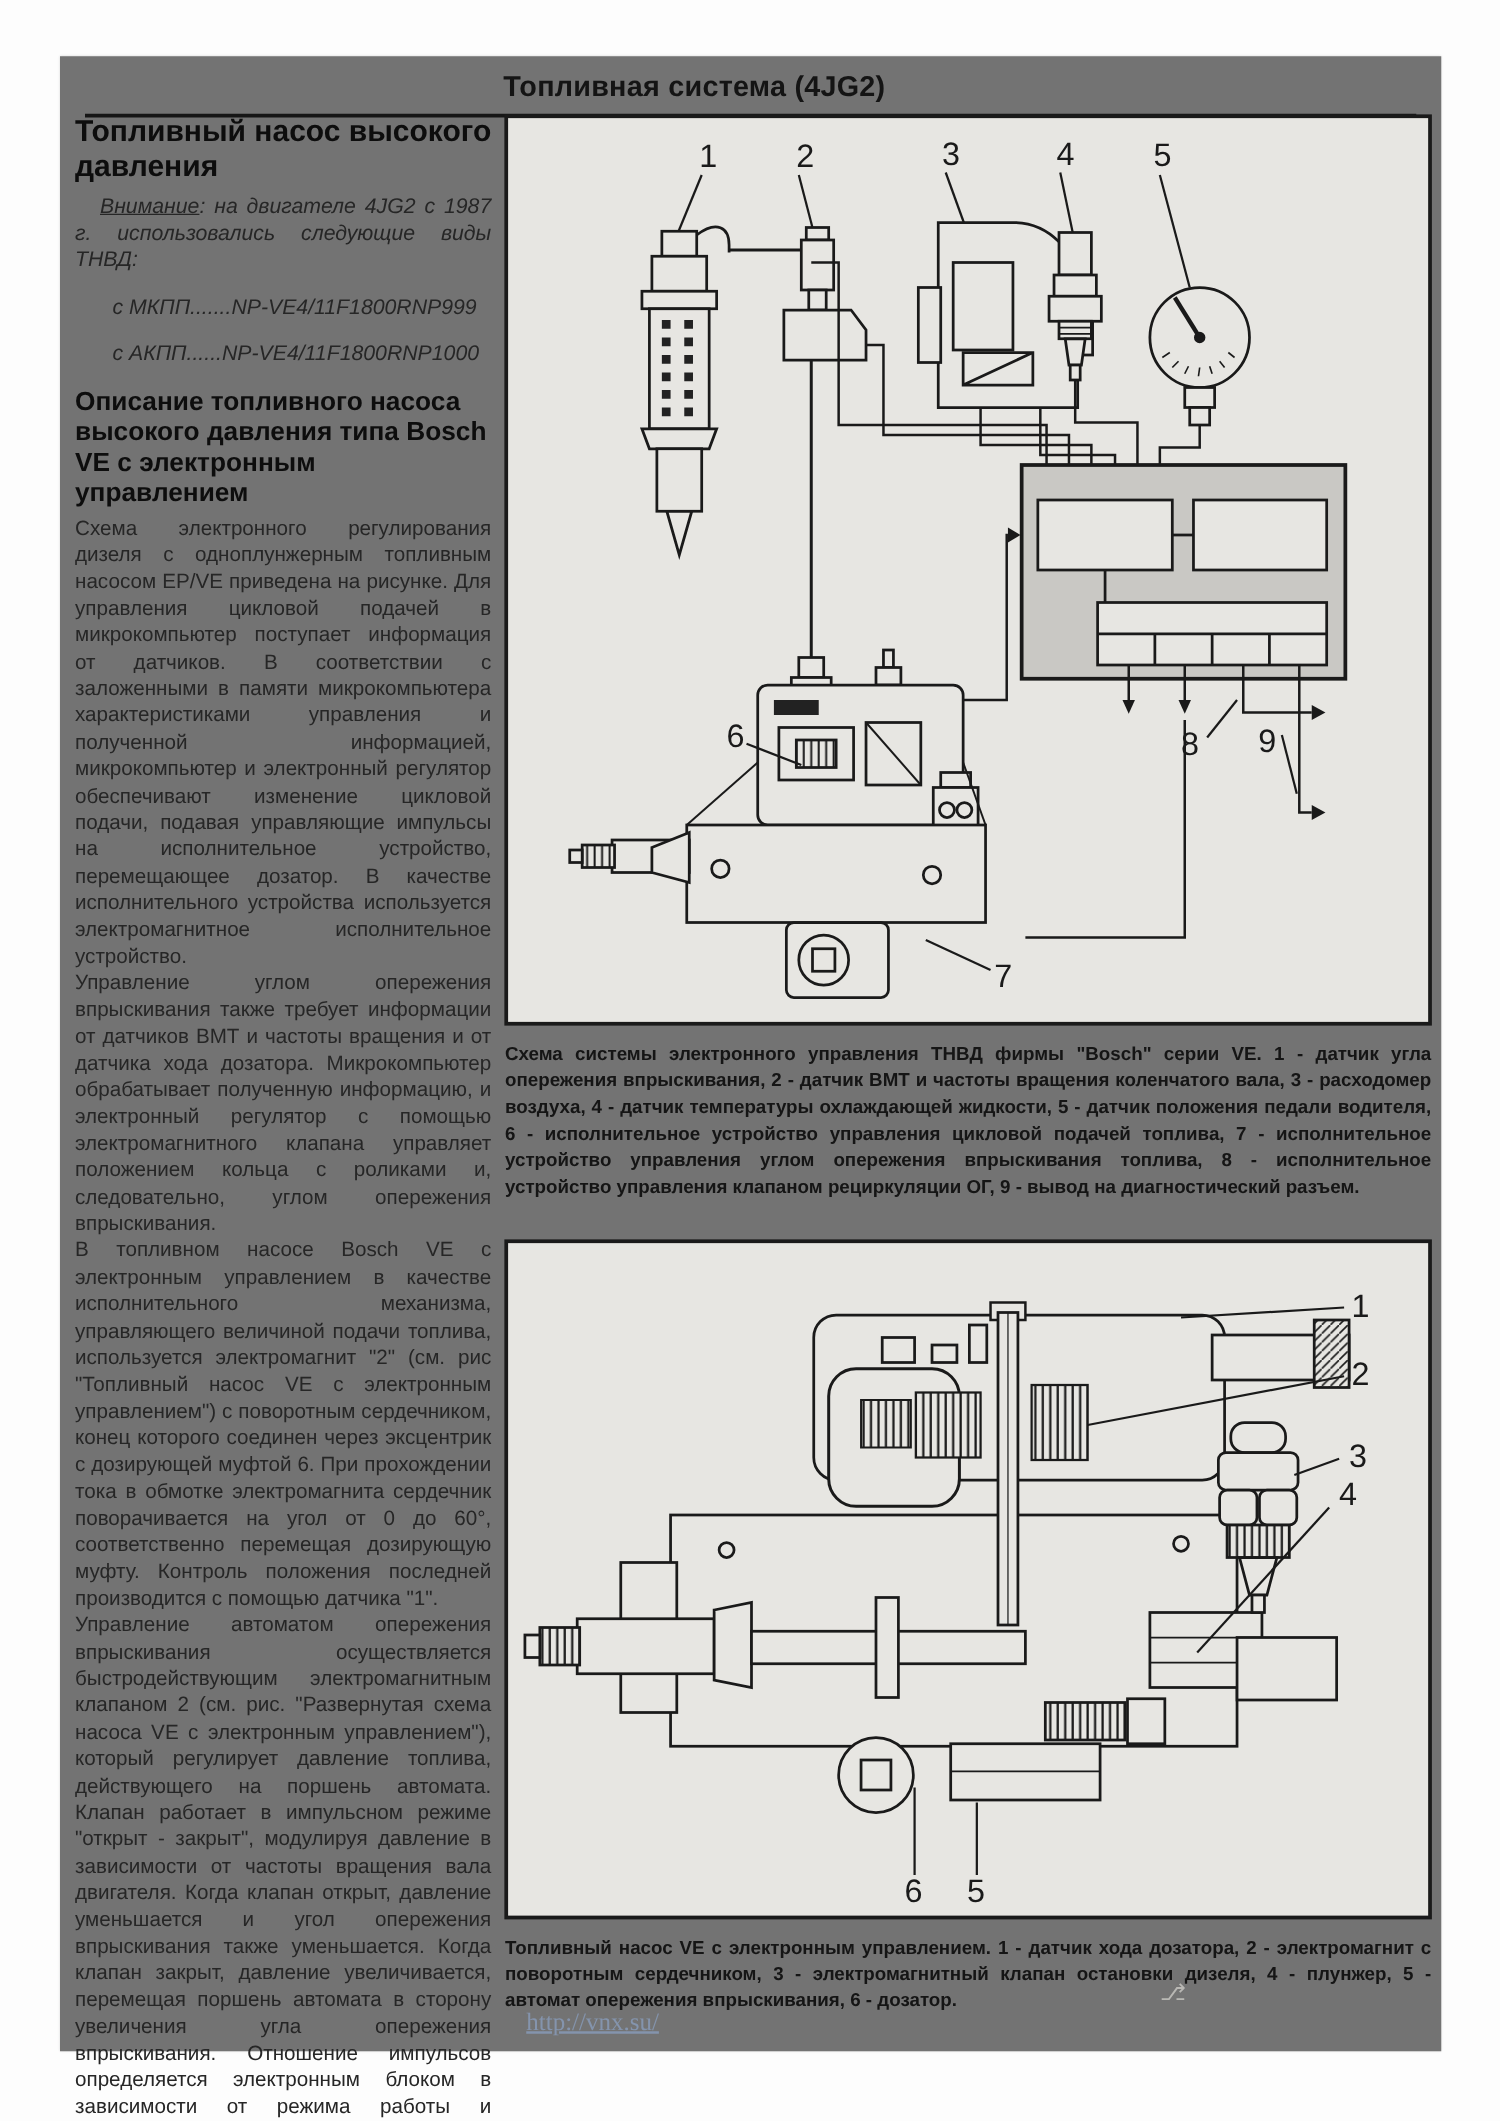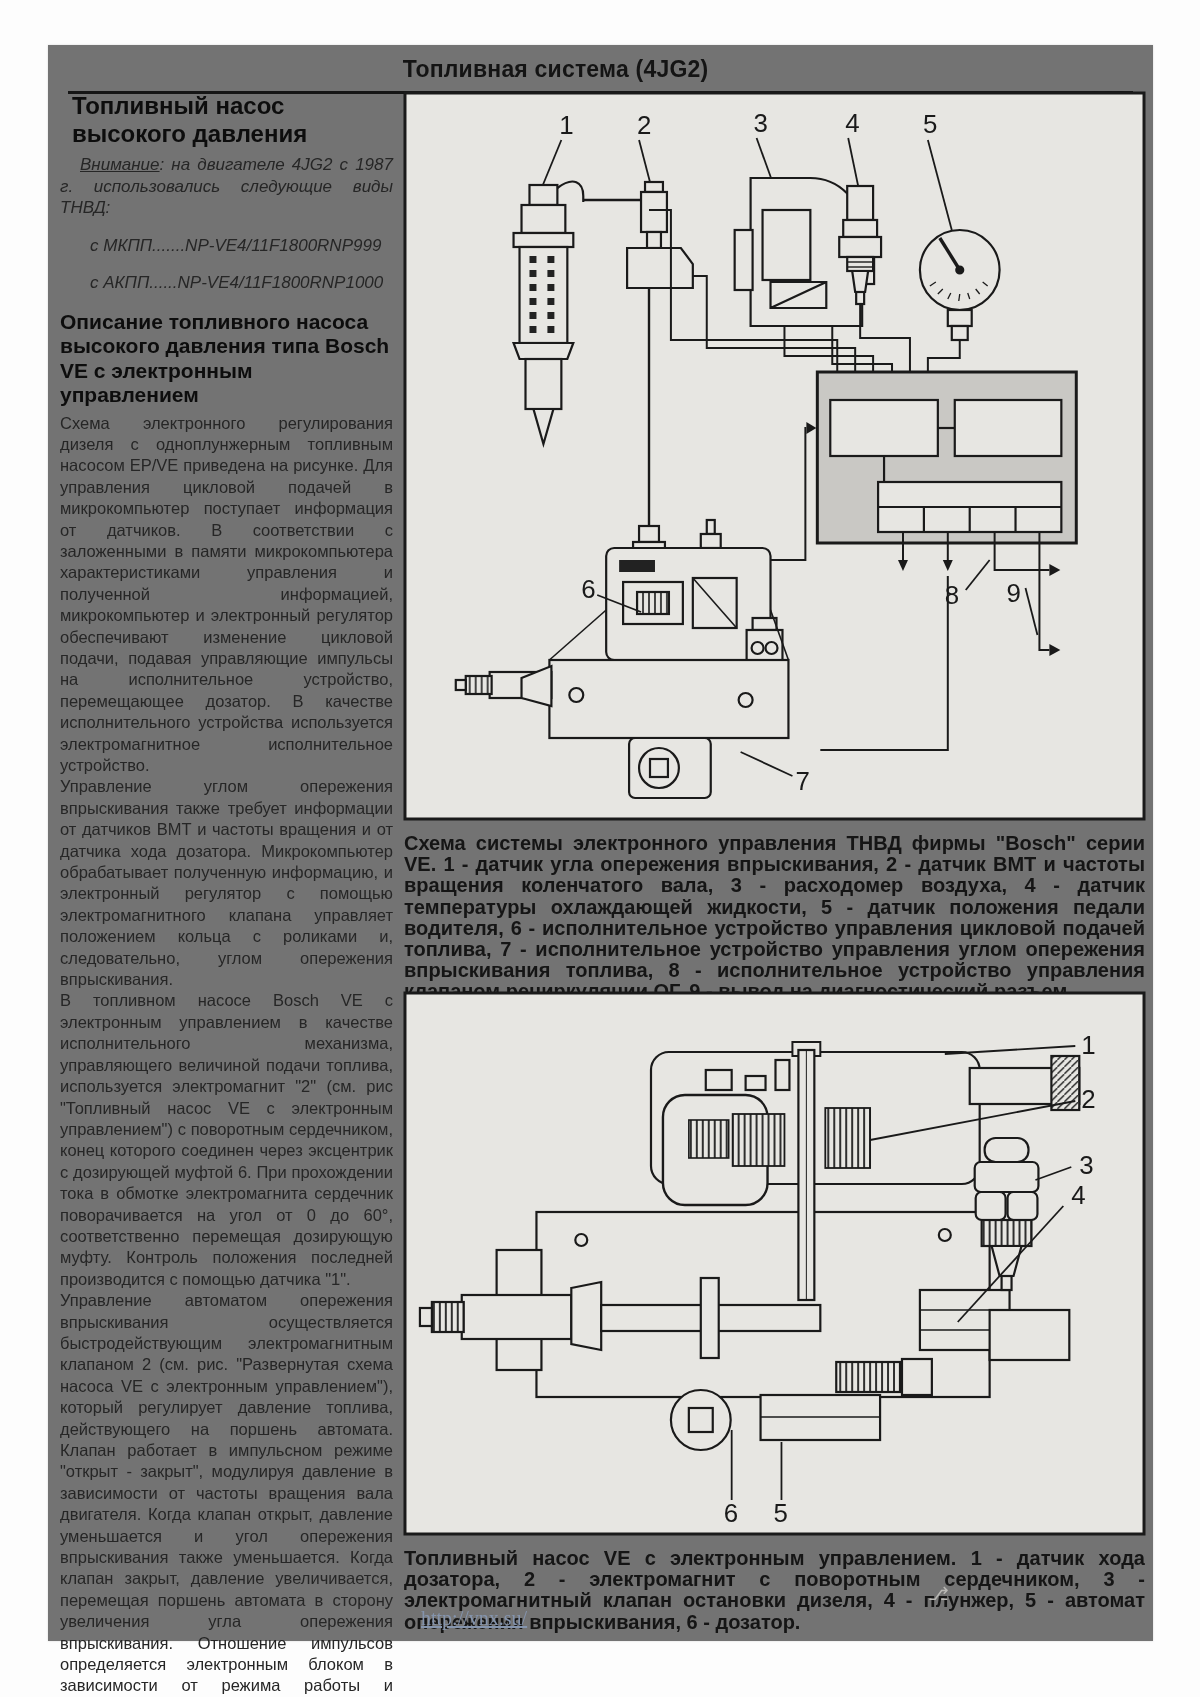--- a/index.html
+++ b/index.html
@@ -16,37 +16,37 @@
   }
   
   .header{position:absolute;left:20px;top:4px;width:1065px;height:42px;border-bottom:3px solid #161616;}
   .header-title{
     position:absolute;left:0;right:90px;top:7px;text-align:center;
     font-size:23px;font-weight:bold;color:#141414;letter-spacing:.2px;
   }
   .page-number{position:absolute;right:6px;top:7px;font-size:23px;font-weight:bold;color:#141414;margin-top:31px;}
   
   .col-left{position:absolute;left:12px;top:47px;width:333px;color:#262626;}
-  .h1{font-size:24px;line-height:28px;font-weight:bold;color:#0d0d0d;margin:0 0 6px 12px;}
+  .h1{font-size:24px;line-height:28px;font-weight:bold;color:#0d0d0d;margin:0 0 6px 0;}
   .notice{font-style:italic;font-size:17px;line-height:21.5px;text-align:justify;margin:0;}
   .notice .u{text-decoration:underline;margin-left:20px;}
   .spec-line{font-style:italic;font-size:17px;line-height:21.5px;margin:16px;padding-left:14px;white-space:nowrap;}
   .h2{font-size:21px;line-height:24.5px;font-weight:bold;color:#0d0d0d;margin:12px 0 5px 0;}
   .body-p{font-size:16.5px;line-height:21.4px;text-align:justify;margin:0;}
   
   .col-right{position:absolute;left:354px;top:45px;width:745px;height:1540px;}
   .fig{position:absolute;left:0;width:745px;}
   .fig svg{display:block;width:100%;height:100%;}
   .fig1{top:0;height:732px;}
   .cap1{top:743px;}
   .fig2{top:900px;height:547px;}
   .cap2{top:1458px;}
   .caption{
     position:absolute;left:2px;width:741px;
-    font-size:20px;line-height:21.2px;font-weight:bold;color:#151515;text-align:justify;
+    font-size:15px;line-height:21.2px;font-weight:bold;color:#151515;text-align:justify;
   }
   
   .watermark{
     position:absolute;left:421px;top:1607px;
     font-family:"Liberation Serif", serif;
     font-size:20px;color:#8494ad;text-decoration:underline;
   }
   .artifact{position:absolute;left:928px;top:1583px;color:#b9b8b4;font-size:18px;}
   
   text.callout{font-family:"Liberation Sans",sans-serif;font-size:26px;fill:#1a1a1a;}

